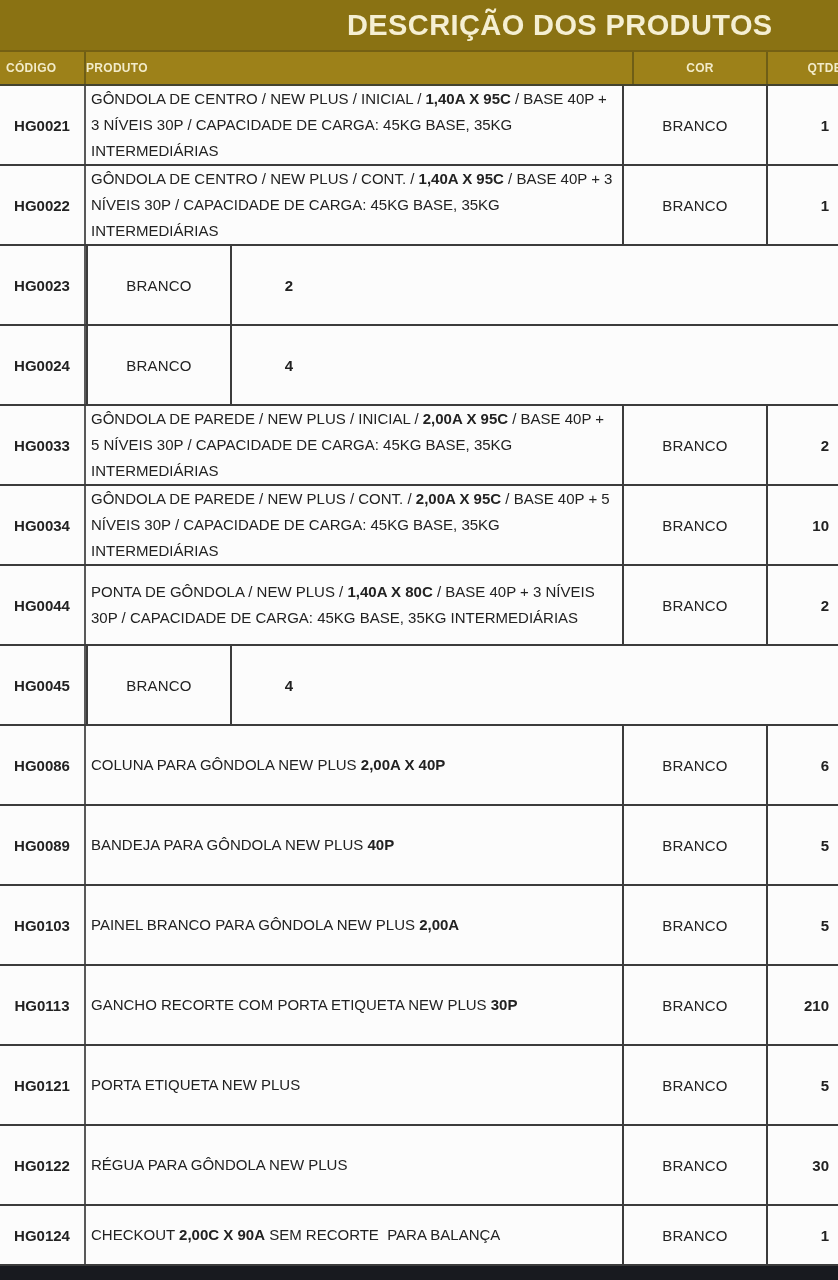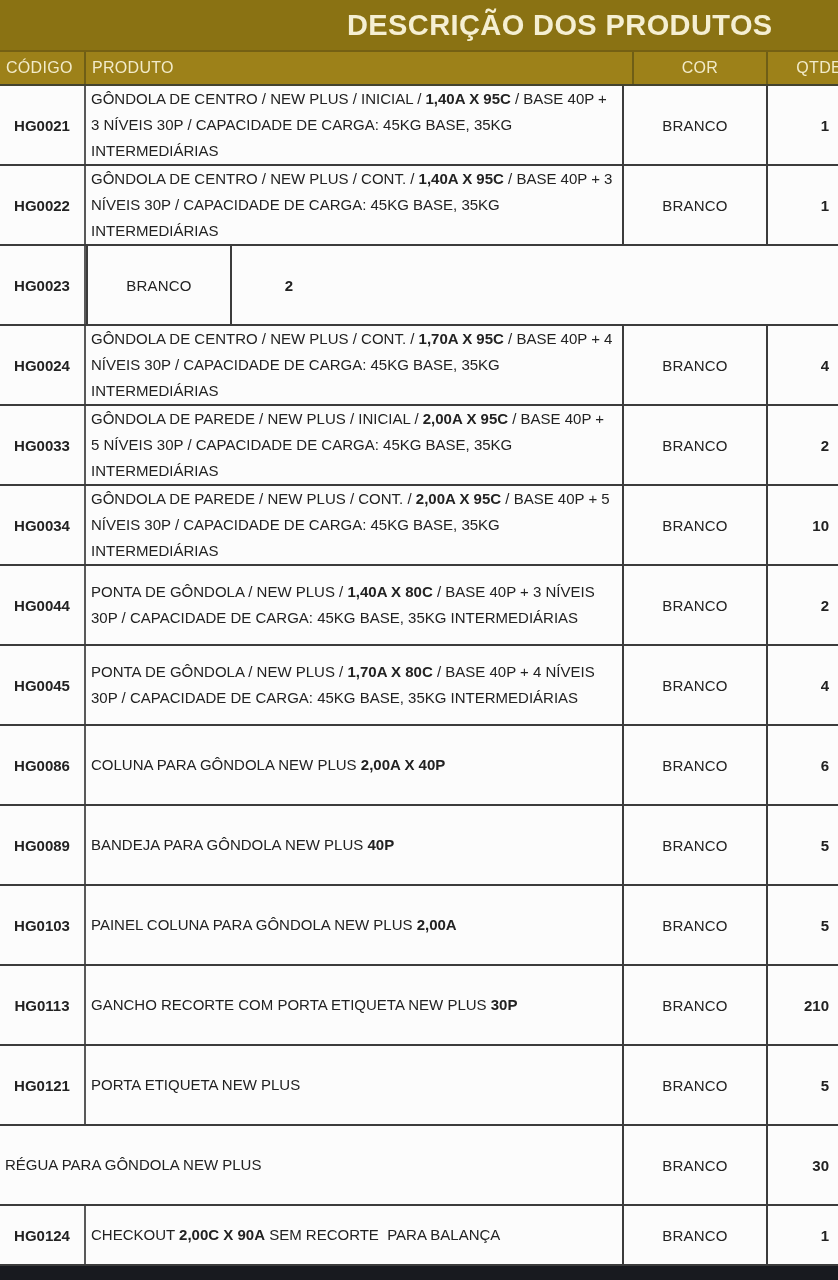--- a/index.html
+++ b/index.html
@@ -30,27 +30,27 @@
   }
 
   
   .header-row {
     height: 34px; flex: 0 0 34px;
     background: #9d8119;
     display: flex;
     box-sizing: border-box;
     border-bottom: 2px solid #43432f;
     color: #f2ebc9;
-    font-weight: normal;
-    font-size: 16px;
+    font-weight: bold;
+    font-size: 12px;
     letter-spacing: 0.3px;
   }
   .h-cell { display: flex; align-items: center; box-sizing: border-box; }
   .h-codigo { width: 86px; padding-left: 6px; border-right: 2px solid #6f5e16; }
-  .h-produto { flex: 1; padding-left: 6px; }
+  .h-produto { flex: 1; padding-left: 0; }
   .h-cor { width: 134px; justify-content: center; border-left: 2px solid #6f5e16; }
   .h-qtde { width: 72px; justify-content: flex-end; border-left: 2px solid #6f5e16; overflow: hidden; }
   .h-qtde span { margin-right: -4px; }
 
   
   .tbody { flex: 1 1 auto; display: flex; flex-direction: column; }
   .row {
     display: flex;
     height: 80px; flex: 0 0 80px;
     box-sizing: border-box;
@@ -128,23 +128,20 @@
   </div>
 
   <div class="row">
     <div class="c-codigo">HG0023</div>
     <div class="c-cor">BRANCO</div>
     <div class="c-qtde">2</div>
   </div>
 
   <div class="row">
     <div class="c-codigo">HG0024</div>
-    <div class="c-produto">
-      <div class="produto-text"><span class="seg">GÔNDOLA DE CENTRO / NEW PLUS / CONT. / </span><span class="seg bold">1,70A X 95C</span><span class="seg"> / BASE 40P + 4 NÍVEIS 30P / CAPACIDADE DE CARGA: 45KG BASE, 35KG INTERMEDIÁRIAS</span></div>
-    </div>
     <div class="c-cor">BRANCO</div>
     <div class="c-qtde">4</div>
   </div>
 
   <div class="row">
     <div class="c-codigo">HG0033</div>
     <div class="c-produto">
       <div class="produto-text"><span class="seg">GÔNDOLA DE PAREDE / NEW PLUS / INICIAL / </span><span class="seg bold">2,00A X 95C</span><span class="seg"> / BASE 40P + 5 NÍVEIS 30P / CAPACIDADE DE CARGA: 45KG BASE, 35KG INTERMEDIÁRIAS</span></div>
     </div>
     <div class="c-cor">BRANCO</div>
@@ -164,23 +161,20 @@
     <div class="c-codigo">HG0044</div>
     <div class="c-produto">
       <div class="produto-text"><span class="seg">PONTA DE GÔNDOLA / NEW PLUS / </span><span class="seg bold">1,40A X 80C</span><span class="seg"> / BASE 40P + 3 NÍVEIS 30P / CAPACIDADE DE CARGA: 45KG BASE, 35KG INTERMEDIÁRIAS</span></div>
     </div>
     <div class="c-cor">BRANCO</div>
     <div class="c-qtde">2</div>
   </div>
 
   <div class="row">
     <div class="c-codigo">HG0045</div>
-    <div class="c-produto">
-      <div class="produto-text"><span class="seg">PONTA DE GÔNDOLA / NEW PLUS / </span><span class="seg bold">1,70A X 80C</span><span class="seg"> / BASE 40P + 4 NÍVEIS 30P / CAPACIDADE DE CARGA: 45KG BASE, 35KG INTERMEDIÁRIAS</span></div>
-    </div>
     <div class="c-cor">BRANCO</div>
     <div class="c-qtde">4</div>
   </div>
 
   <div class="row">
     <div class="c-codigo">HG0086</div>
     <div class="c-produto">
       <div class="produto-text"><span class="seg">COLUNA PARA GÔNDOLA NEW PLUS </span><span class="seg bold">2,00A X 40P</span></div>
     </div>
     <div class="c-cor">BRANCO</div>
@@ -192,21 +186,21 @@
     <div class="c-produto">
       <div class="produto-text"><span class="seg">BANDEJA PARA GÔNDOLA NEW PLUS </span><span class="seg bold">40P</span></div>
     </div>
     <div class="c-cor">BRANCO</div>
     <div class="c-qtde">5</div>
   </div>
 
   <div class="row">
     <div class="c-codigo">HG0103</div>
     <div class="c-produto">
-      <div class="produto-text"><span class="seg">PAINEL COLUNA PARA GÔNDOLA NEW PLUS </span><span class="seg bold">2,00A</span></div>
+      <div class="produto-text"><span class="seg">PAINEL BRANCO PARA GÔNDOLA NEW PLUS </span><span class="seg bold">2,00A</span></div>
     </div>
     <div class="c-cor">BRANCO</div>
     <div class="c-qtde">5</div>
   </div>
 
   <div class="row">
     <div class="c-codigo">HG0113</div>
     <div class="c-produto">
       <div class="produto-text"><span class="seg">GANCHO RECORTE COM PORTA ETIQUETA NEW PLUS </span><span class="seg bold">30P</span></div>
     </div>
@@ -217,20 +211,21 @@
   <div class="row">
     <div class="c-codigo">HG0121</div>
     <div class="c-produto">
       <div class="produto-text"><span class="seg">PORTA ETIQUETA NEW PLUS</span></div>
     </div>
     <div class="c-cor">BRANCO</div>
     <div class="c-qtde">5</div>
   </div>
 
   <div class="row">
+    <div class="c-codigo">HG0122</div>
     <div class="c-produto">
       <div class="produto-text"><span class="seg">RÉGUA PARA GÔNDOLA NEW PLUS</span></div>
     </div>
     <div class="c-cor">BRANCO</div>
     <div class="c-qtde">30</div>
   </div>
 
   <div class="row">
     <div class="c-codigo">HG0124</div>
     <div class="c-produto">

